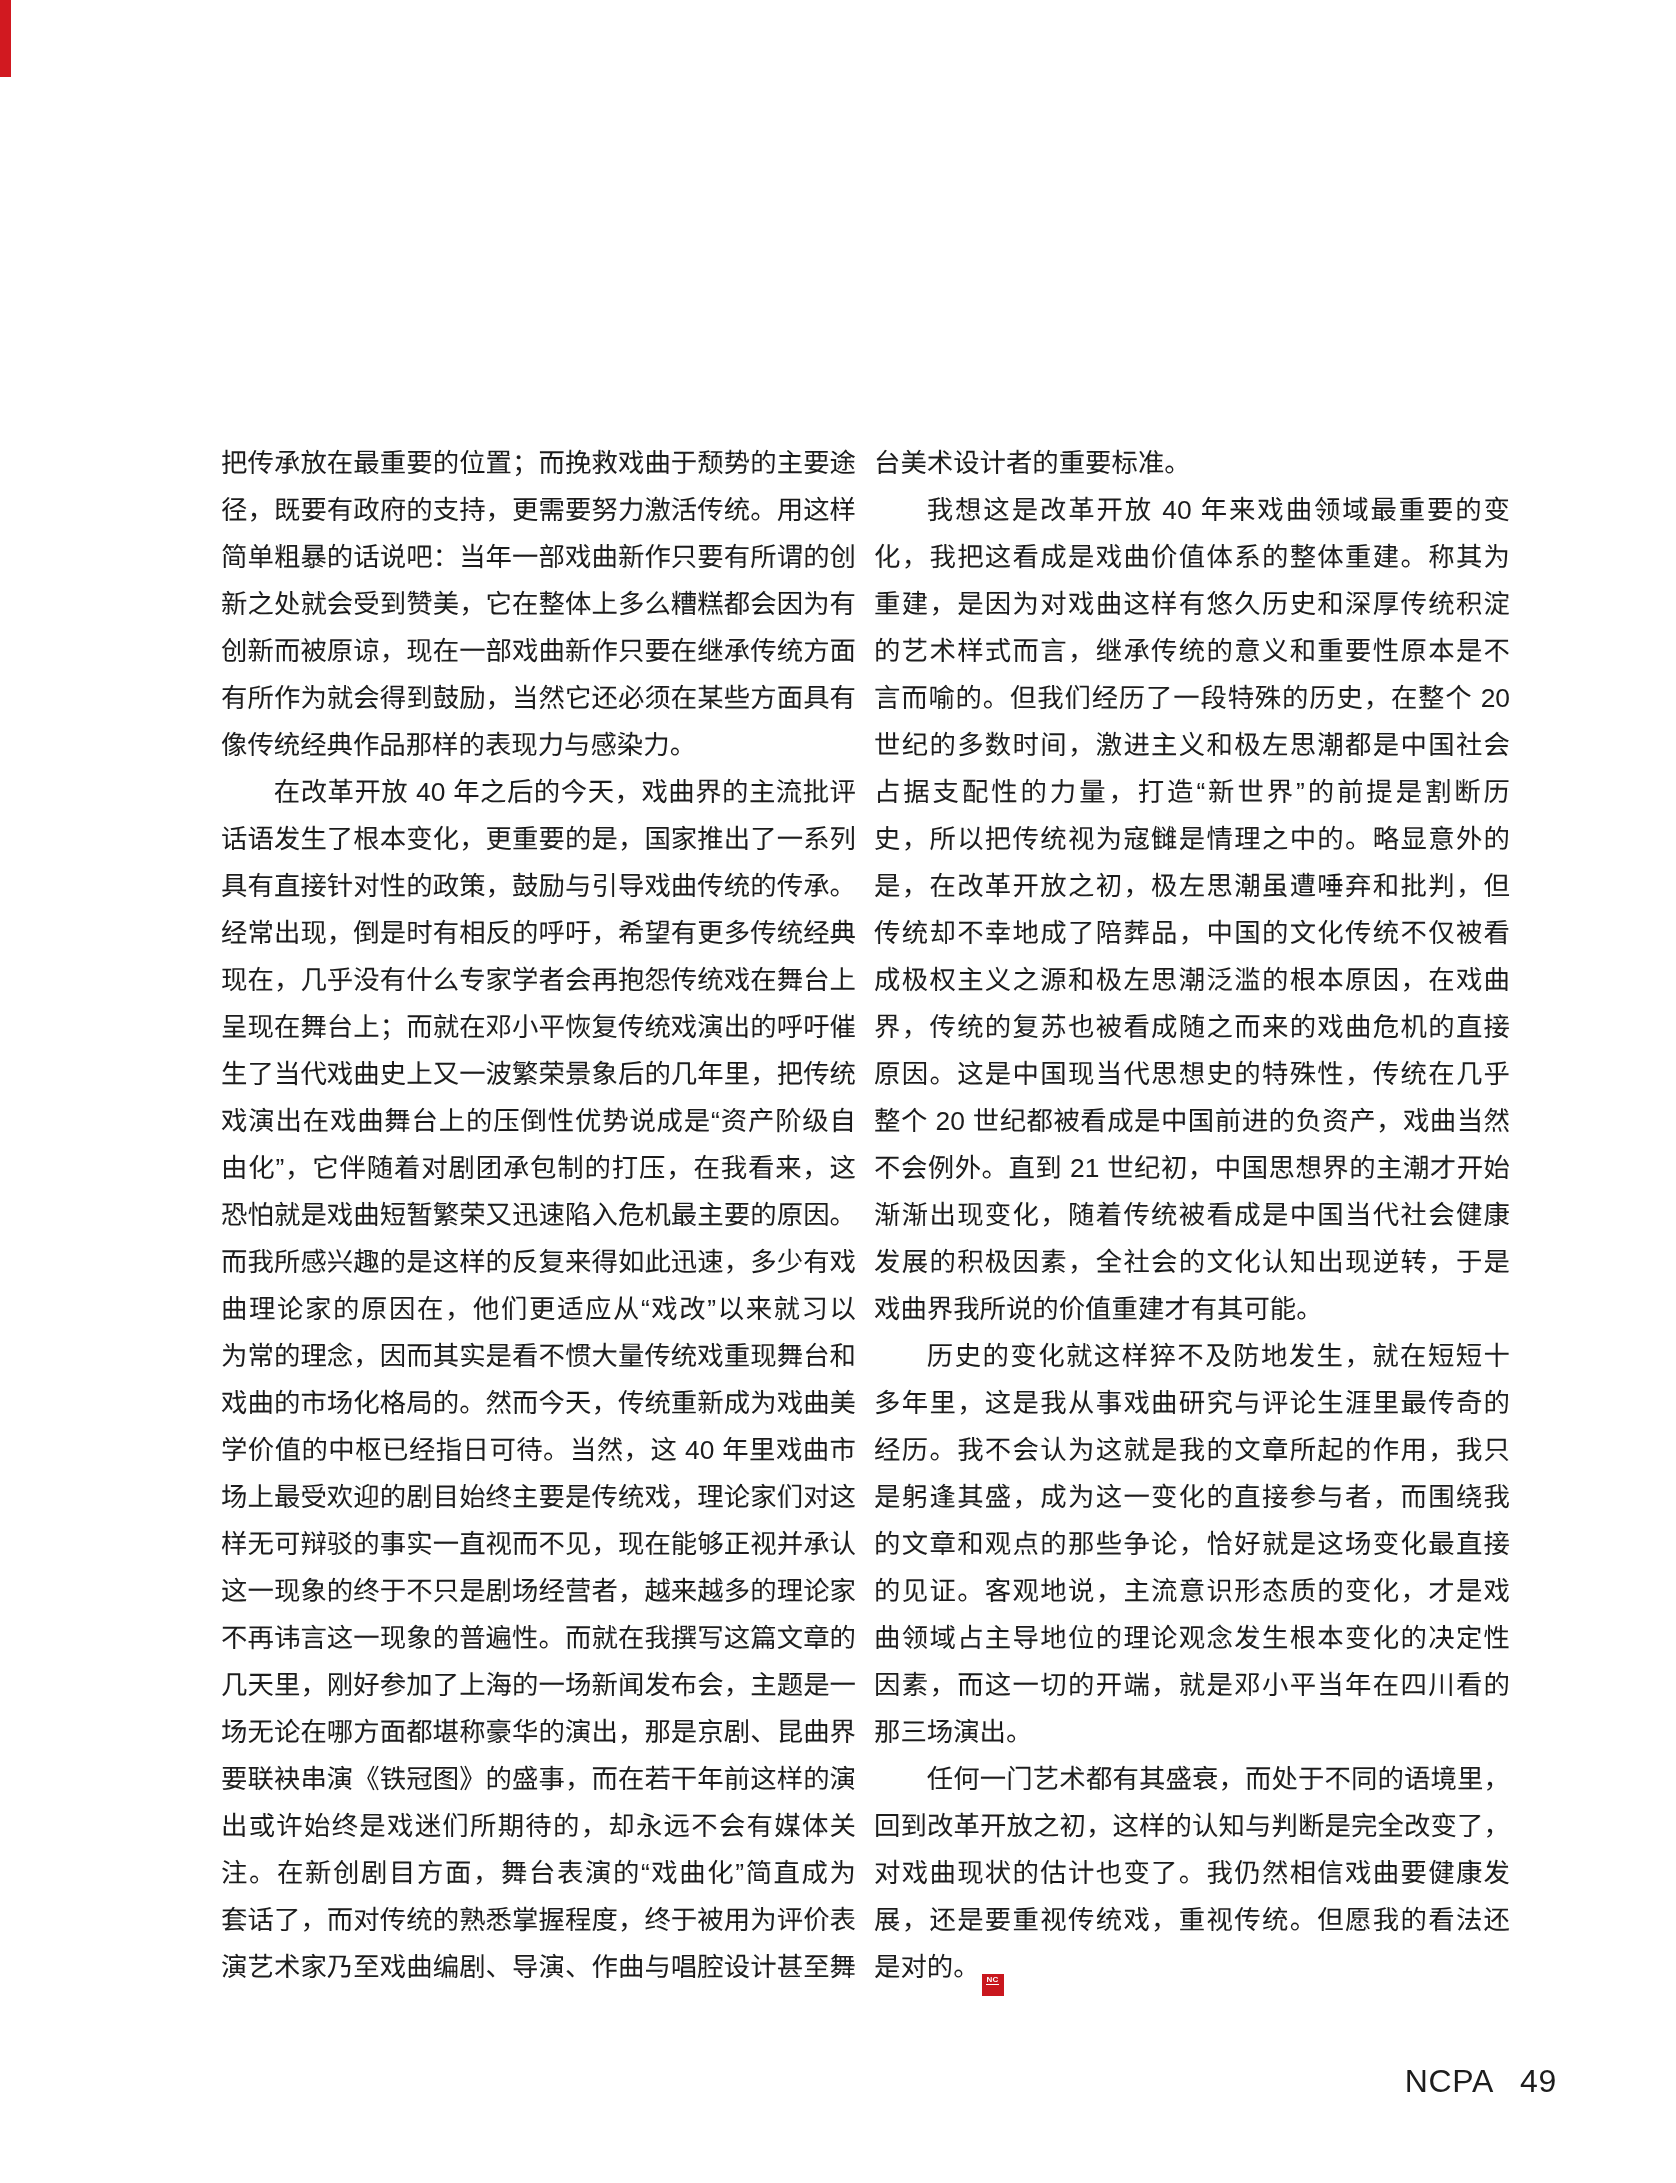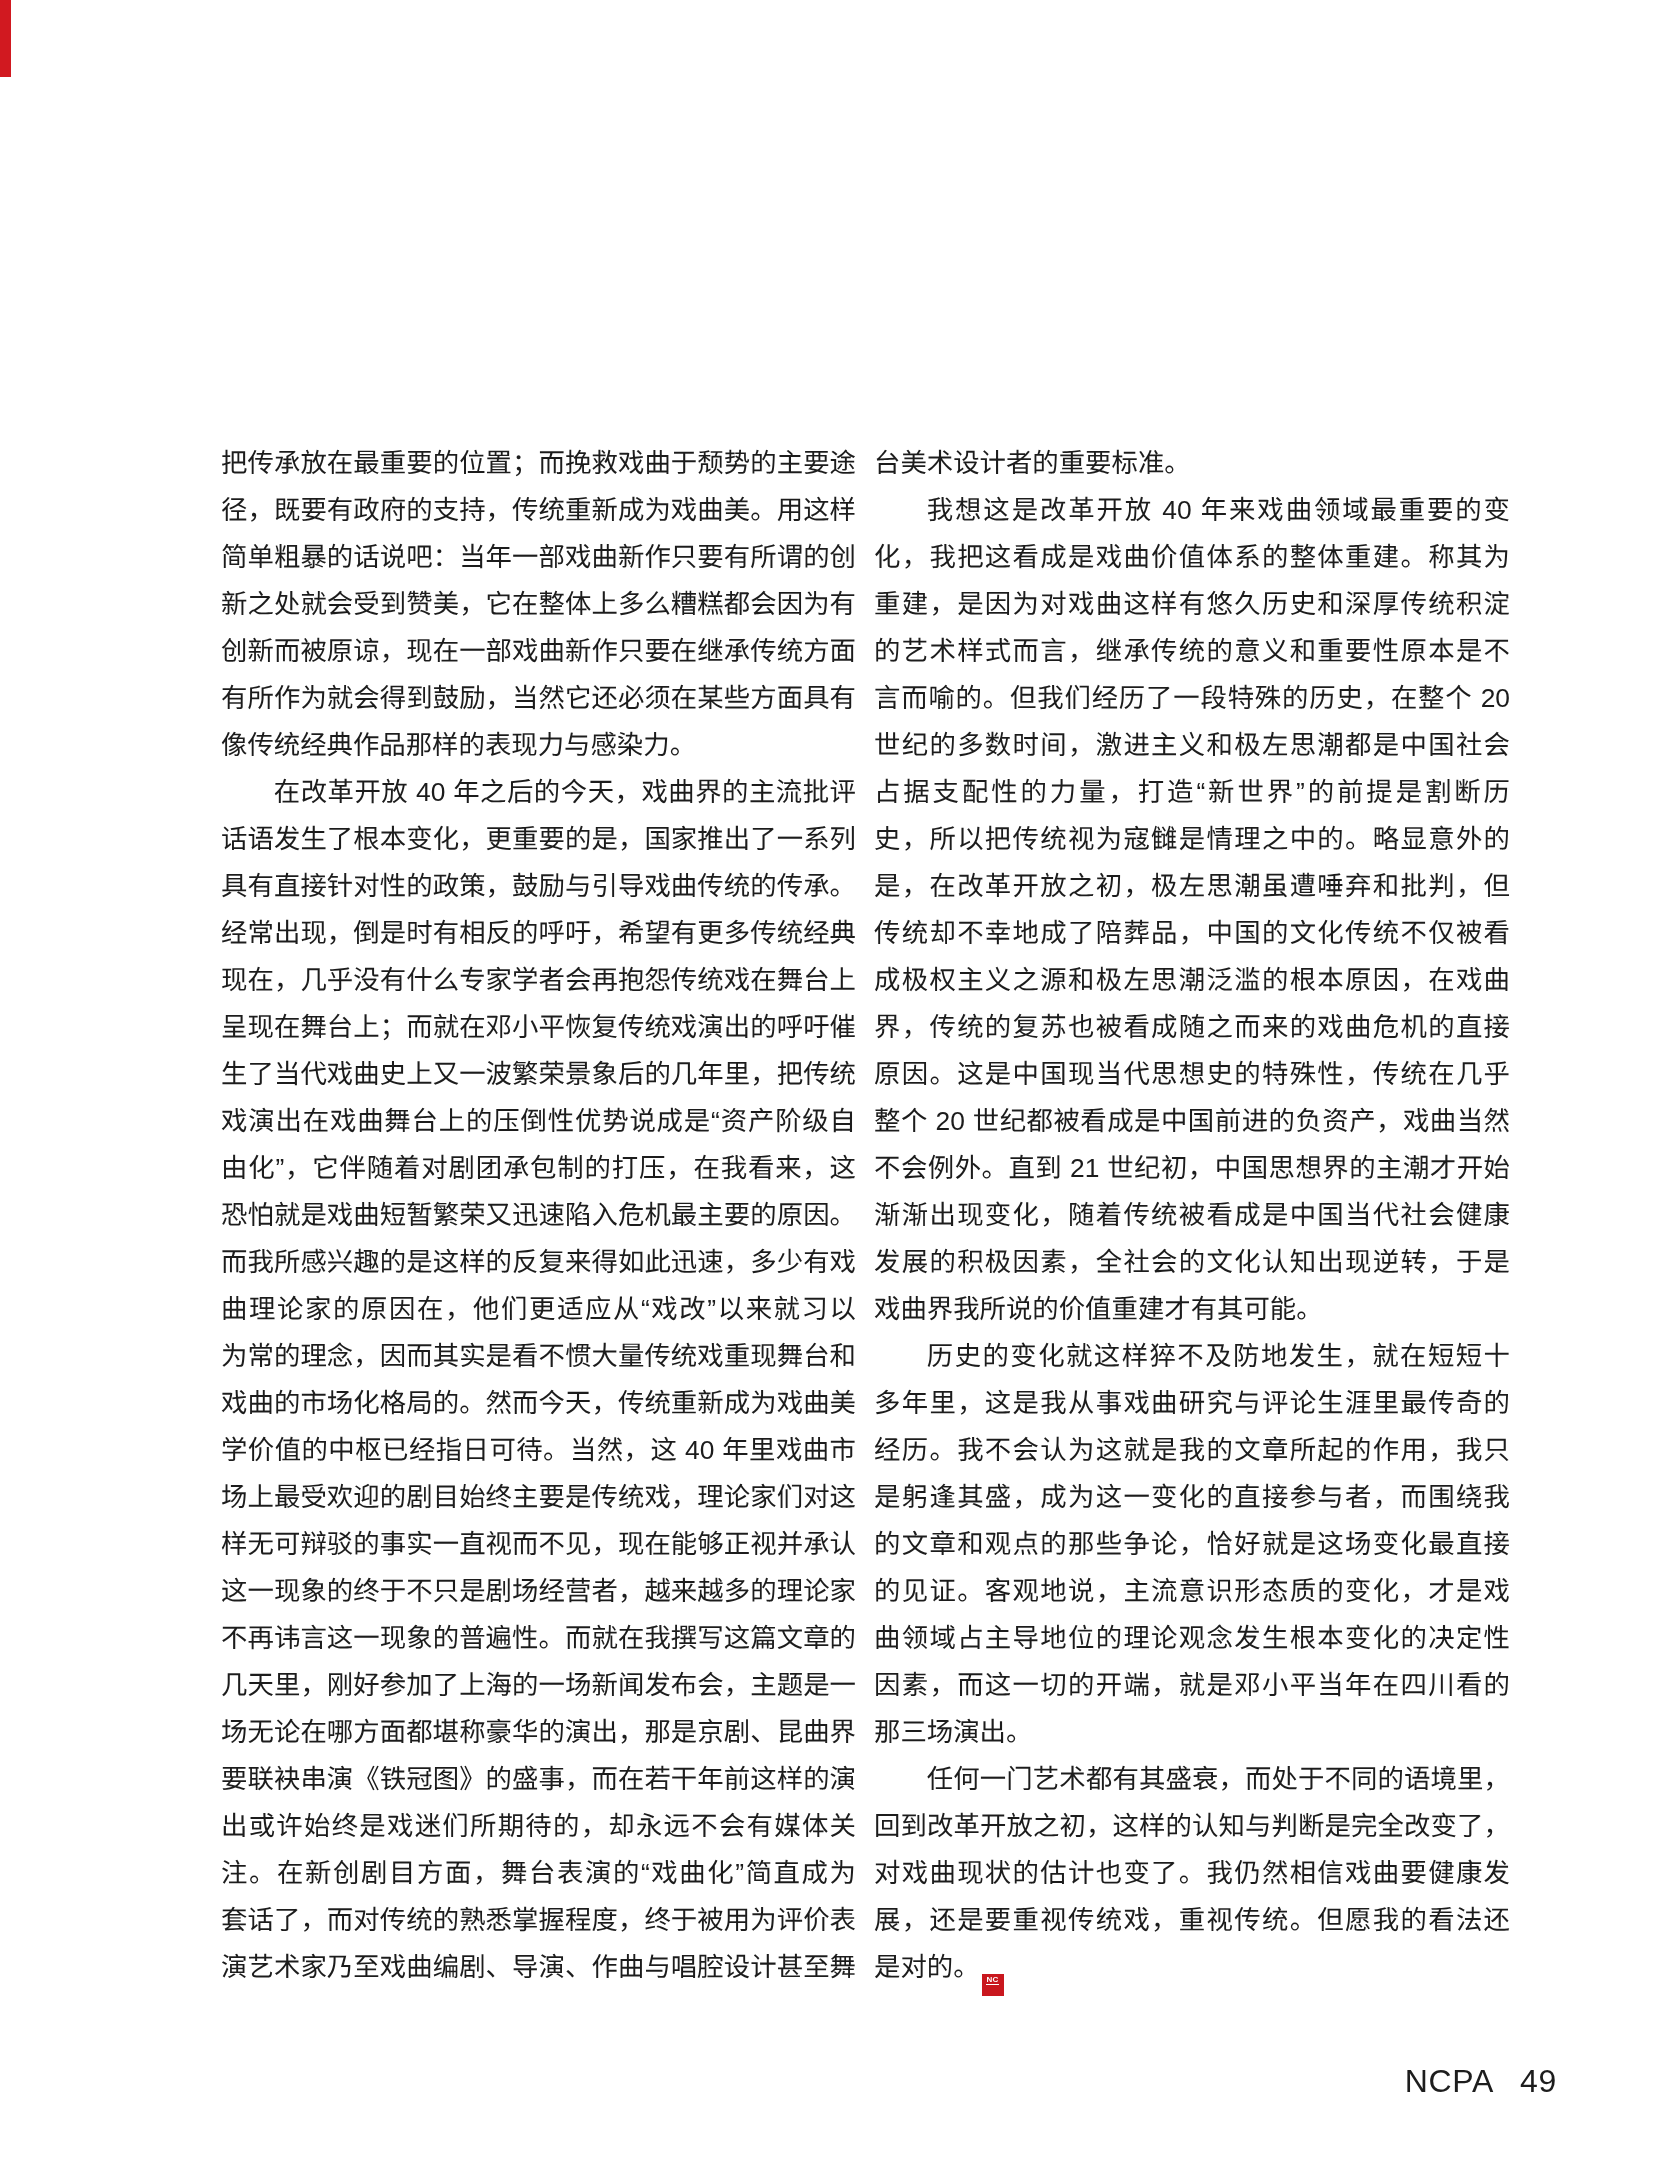--- a/index.html
+++ b/index.html
@@ -85,21 +85,21 @@
 <body>
 
 <div class="page">
 
   <div class="corner-mark"></div>
 
   <div class="column col-left">
 
       <div class="line">把传承放在最重要的位置；而挽救戏曲于颓势的主要途</div>
 
-      <div class="line">径，既要有政府的支持，传统重新成为戏曲美。用这样</div>
+      <div class="line">径，既要有政府的支持，更需要努力激活传统。用这样</div>
 
       <div class="line">简单粗暴的话说吧：当年一部戏曲新作只要有所谓的创</div>
 
       <div class="line">新之处就会受到赞美，它在整体上多么糟糕都会因为有</div>
 
       <div class="line">创新而被原谅，现在一部戏曲新作只要在继承传统方面</div>
 
       <div class="line">有所作为就会得到鼓励，当然它还必须在某些方面具有</div>
 
       <div class="line para-end">像传统经典作品那样的表现力与感染力。</div>

